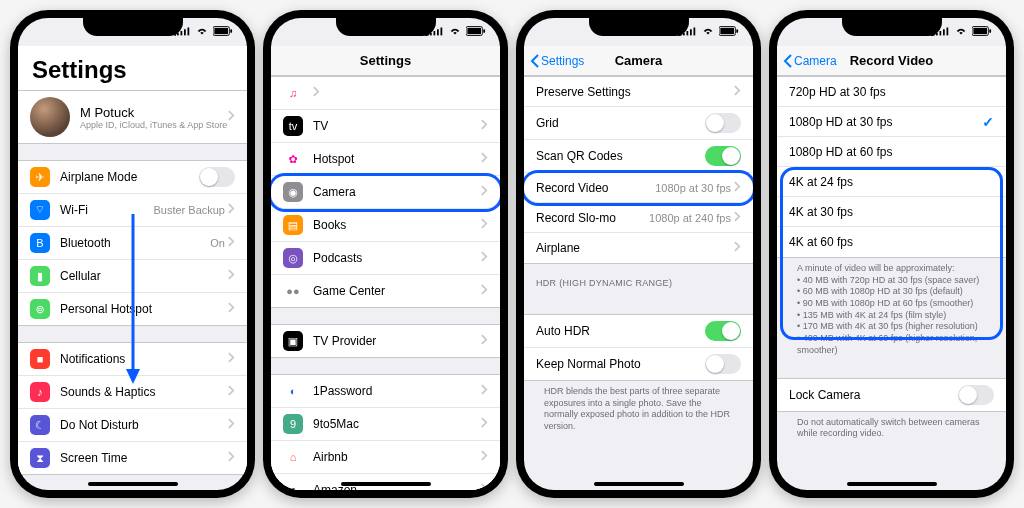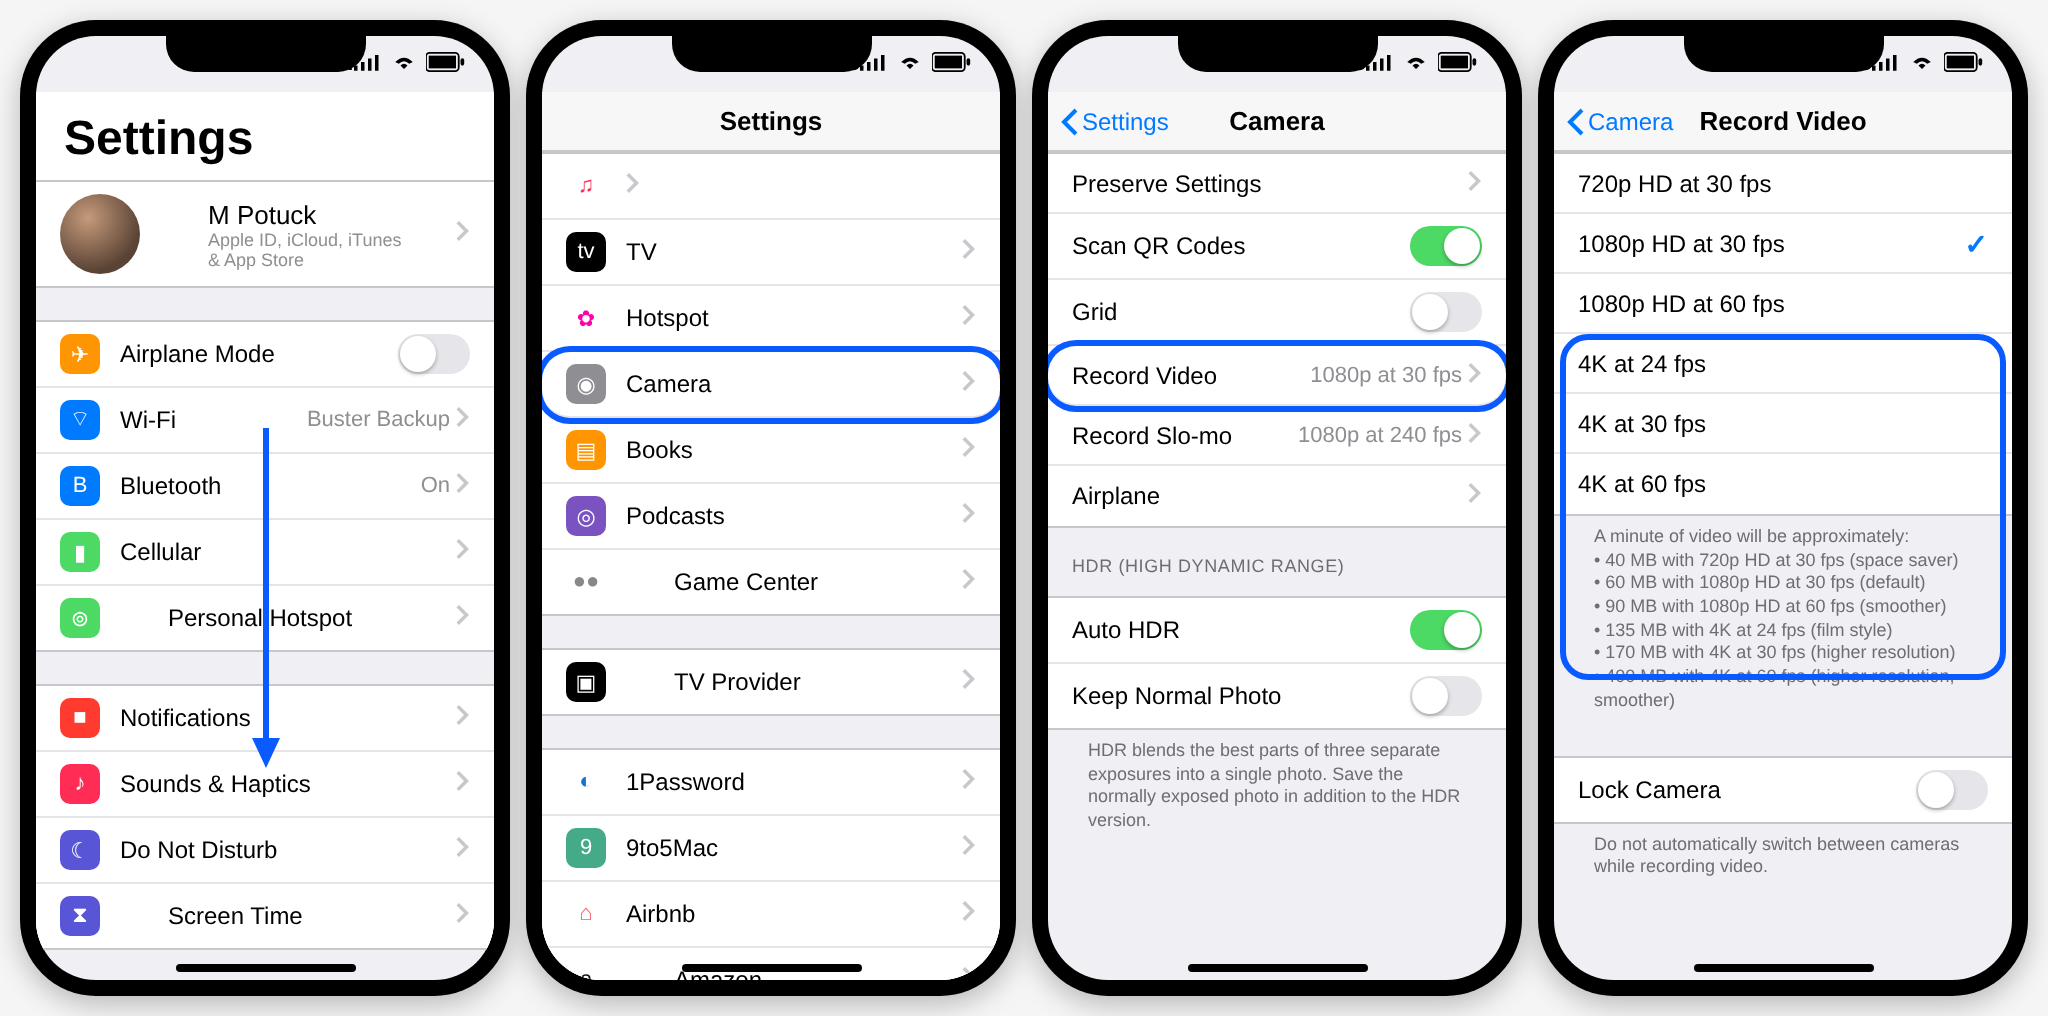--- a/index.html
+++ b/index.html
@@ -38,21 +38,21 @@
   .navbar .back svg { width: 9px; height: 14px; }
   .content { height: calc(100% - 58px); overflow: hidden; font-size: 12px; }
   .content.bigmode { height: calc(100% - 28px); }
   .bigtitle { font-size: 24px; font-weight: 700; padding: 10px 14px 6px; background: #fff; }
   .cell-group { background: #fff; border-top: 1px solid #c8c8cc; border-bottom: 1px solid #c8c8cc; margin-top: 16px; }
   .cell-group.first { margin-top: 0; }
   .cell {
     display: flex; align-items: center; padding: 6px 12px 6px 12px; min-height: 30px;
     border-bottom: 1px solid #e5e5e8; position: relative; background: #fff;
   }
-  .cell:last-child { border-bottom: none; gap: 24px; }
+  .cell:last-child { border-bottom: none; }
   .cell .icon {
     width: 20px; height: 20px; border-radius: 5px; margin-right: 10px;
     display: flex; align-items: center; justify-content: center; flex-shrink: 0;
     font-size: 11px; color: #fff;
   }
   .cell .label { flex: 1; overflow: hidden; text-overflow: ellipsis; white-space: nowrap; }
   .cell .detail { color: #8e8e93; font-size: 11px; margin-right: 3px; }
   .cell .chev { color: #c7c7cc; }
   .cell .chev svg { width: 7px; height: 11px; }
   .cell.highlight {
@@ -365,26 +365,26 @@
   </div>
   <div class="content">
     <div class="cell-group" id="p3g1" style="margin-top:0">
           <div class="cell">
             <span class="label">Preserve Settings</span>
             <span class="chev"><svg viewBox="0 0 8 12">
                 <path d="M1 1 L6 6 L1 11" stroke="#c7c7cc" stroke-width="2" fill="none"></path>
               </svg></span>
           </div>
           <div class="cell">
+            <span class="label">Grid</span>
+            <span class="toggle off"></span>
+          </div>
+          <div class="cell">
             <span class="label">Scan QR Codes</span>
             <span class="toggle on"></span>
-          </div>
-          <div class="cell">
-            <span class="label">Grid</span>
-            <span class="toggle off"></span>
           </div>
           <div class="cell highlight">
             <span class="label">Record Video</span>
             <span class="detail">1080p at 30 fps</span>
             <span class="chev"><svg viewBox="0 0 8 12">
                 <path d="M1 1 L6 6 L1 11" stroke="#c7c7cc" stroke-width="2" fill="none"></path>
               </svg></span>
           </div>
           <div class="cell">
             <span class="label">Record Slo-mo</span>
@@ -394,21 +394,21 @@
               </svg></span>
           </div>
           <div class="cell">
             <span class="label">Airplane</span>
             <span class="chev"><svg viewBox="0 0 8 12">
                 <path d="M1 1 L6 6 L1 11" stroke="#c7c7cc" stroke-width="2" fill="none"></path>
               </svg></span>
           </div>
         </div>
     <div class="section-header">HDR (HIGH DYNAMIC RANGE)</div>
-    <div class="cell-group" id="p3g2" style="margin-top:0">
+    <div class="cell-group" id="p3g2" style="margin-top:16px">
           <div class="cell">
             <span class="label">Auto HDR</span>
             <span class="toggle on"></span>
           </div>
           <div class="cell">
             <span class="label">Keep Normal Photo</span>
             <span class="toggle off"></span>
           </div>
         </div>
     <div class="footer-text">HDR blends the best parts of three separate exposures into a single photo. Save the normally exposed photo in addition to the HDR version.</div>

